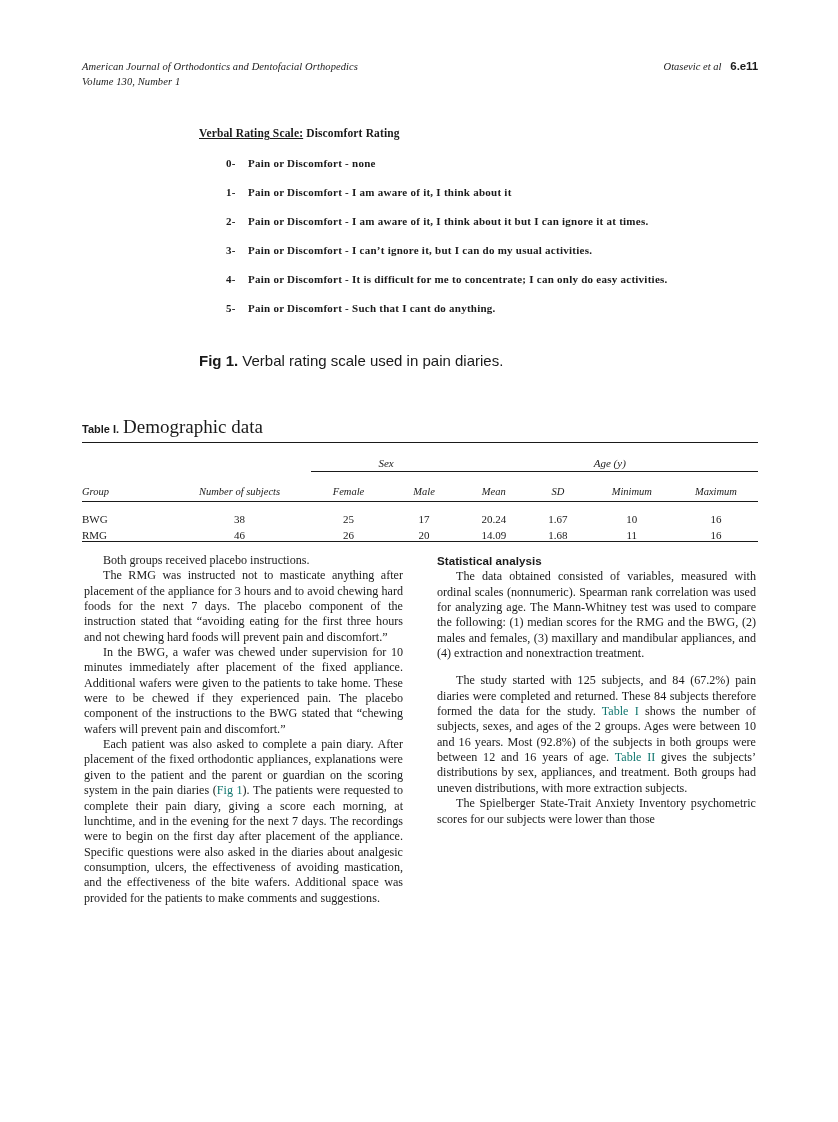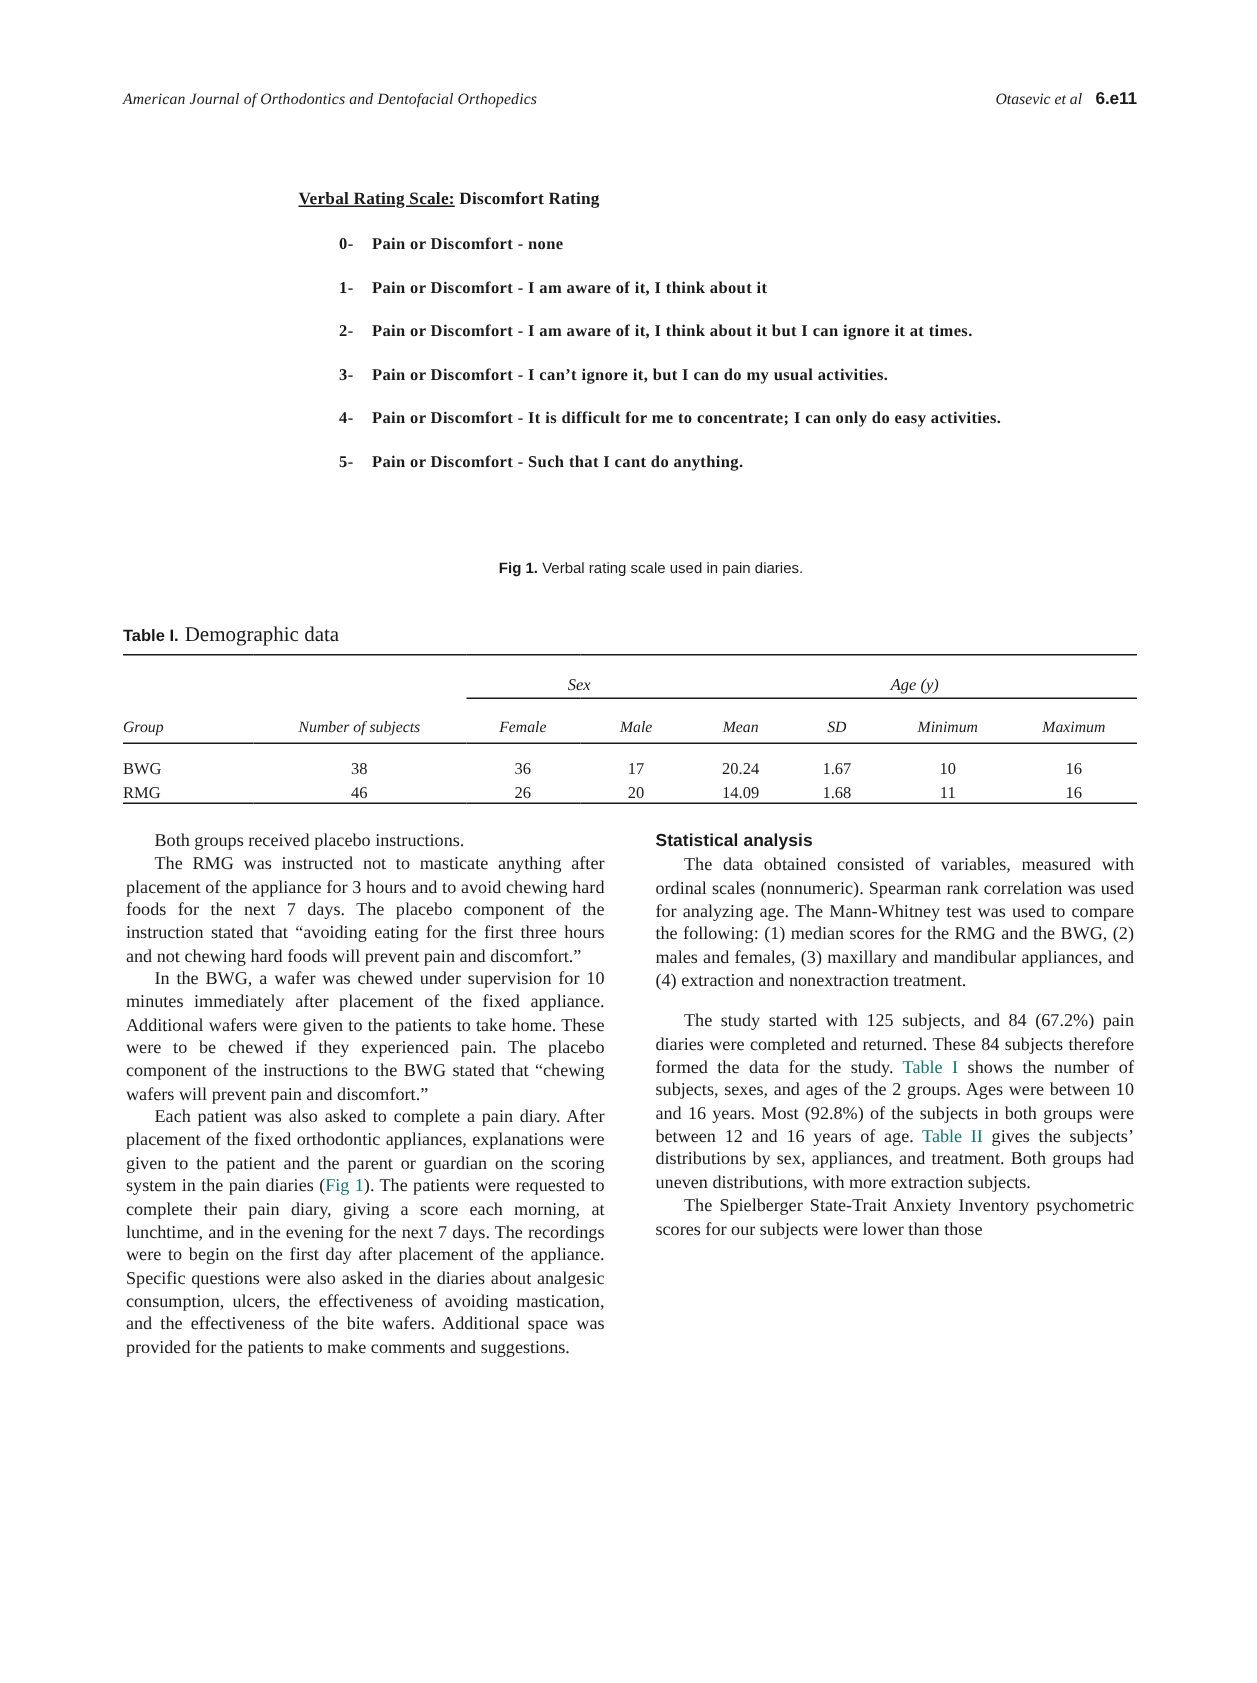--- a/index.html
+++ b/index.html
@@ -92,25 +92,25 @@
   .vrs-num {
     width: 22px;
     flex: 0 0 22px;
   }
   .vrs-text {
     flex: 1 1 auto;
   }
   .fig-caption {
     position: absolute;
     left: 199px;
-    top: 374px;
+    top: 352px;
     width: 470px;
-    text-align: center;
+    text-align: left;
     font-family: "Liberation Sans", sans-serif;
-    font-size: 10px;
+    font-size: 15px;
     color: #1a1a1a;
   }
   .fig-caption .lbl {
     font-weight: bold;
   }
 
   
   .table-block {
     position: absolute;
     left: 82px;
@@ -122,21 +122,21 @@
     margin-bottom: 4px;
     white-space: nowrap;
   }
   .table-caption .tbl-lbl {
     font-family: "Liberation Sans", sans-serif;
     font-weight: bold;
     font-size: 11px;
   }
   .table-caption .tbl-name {
     font-family: "Liberation Serif", serif;
-    font-size: 14px;
+    font-size: 19px;
     margin-left: 4px;
   }
   table.demo {
     width: 676px;
     border-collapse: collapse;
     font-family: "Liberation Serif", serif;
     font-size: 11px;
   }
   table.demo td, table.demo th {
     padding: 0;
@@ -212,20 +212,21 @@
   }
 </style>
 </head>
 <body>
 
 <div class="page">
 
   <div class="running-head">
     <div class="rh-left">
       <div>American Journal of Orthodontics and Dentofacial Orthopedics</div>
+      <div>Volume 130, Number 1</div>
     </div>
     <div class="rh-right">
       <span>Otasevic et al</span><span class="rh-page">6.e11</span>
     </div>
   </div>
 
   <div class="fig-block">
 
     <div class="vrs-title">
       <span class="u">Verbal Rating Scale:</span><span> Discomfort Rating</span>
@@ -302,21 +303,21 @@
           <td class="col-head">Mean</td>
           <td class="col-head">SD</td>
           <td class="col-head">Minimum</td>
           <td class="col-head">Maximum</td>
         </tr>
       </thead>
       <tbody>
         <tr class="row-first">
           <td class="body-cell left">BWG</td>
           <td class="body-cell">38</td>
-          <td class="body-cell">36</td>
+          <td class="body-cell">25</td>
           <td class="body-cell">17</td>
           <td class="body-cell">20.24</td>
           <td class="body-cell">1.67</td>
           <td class="body-cell">10</td>
           <td class="body-cell">16</td>
         </tr>
         <tr>
           <td class="body-cell left rule-bot">RMG</td>
           <td class="body-cell rule-bot">46</td>
           <td class="body-cell rule-bot">26</td>

